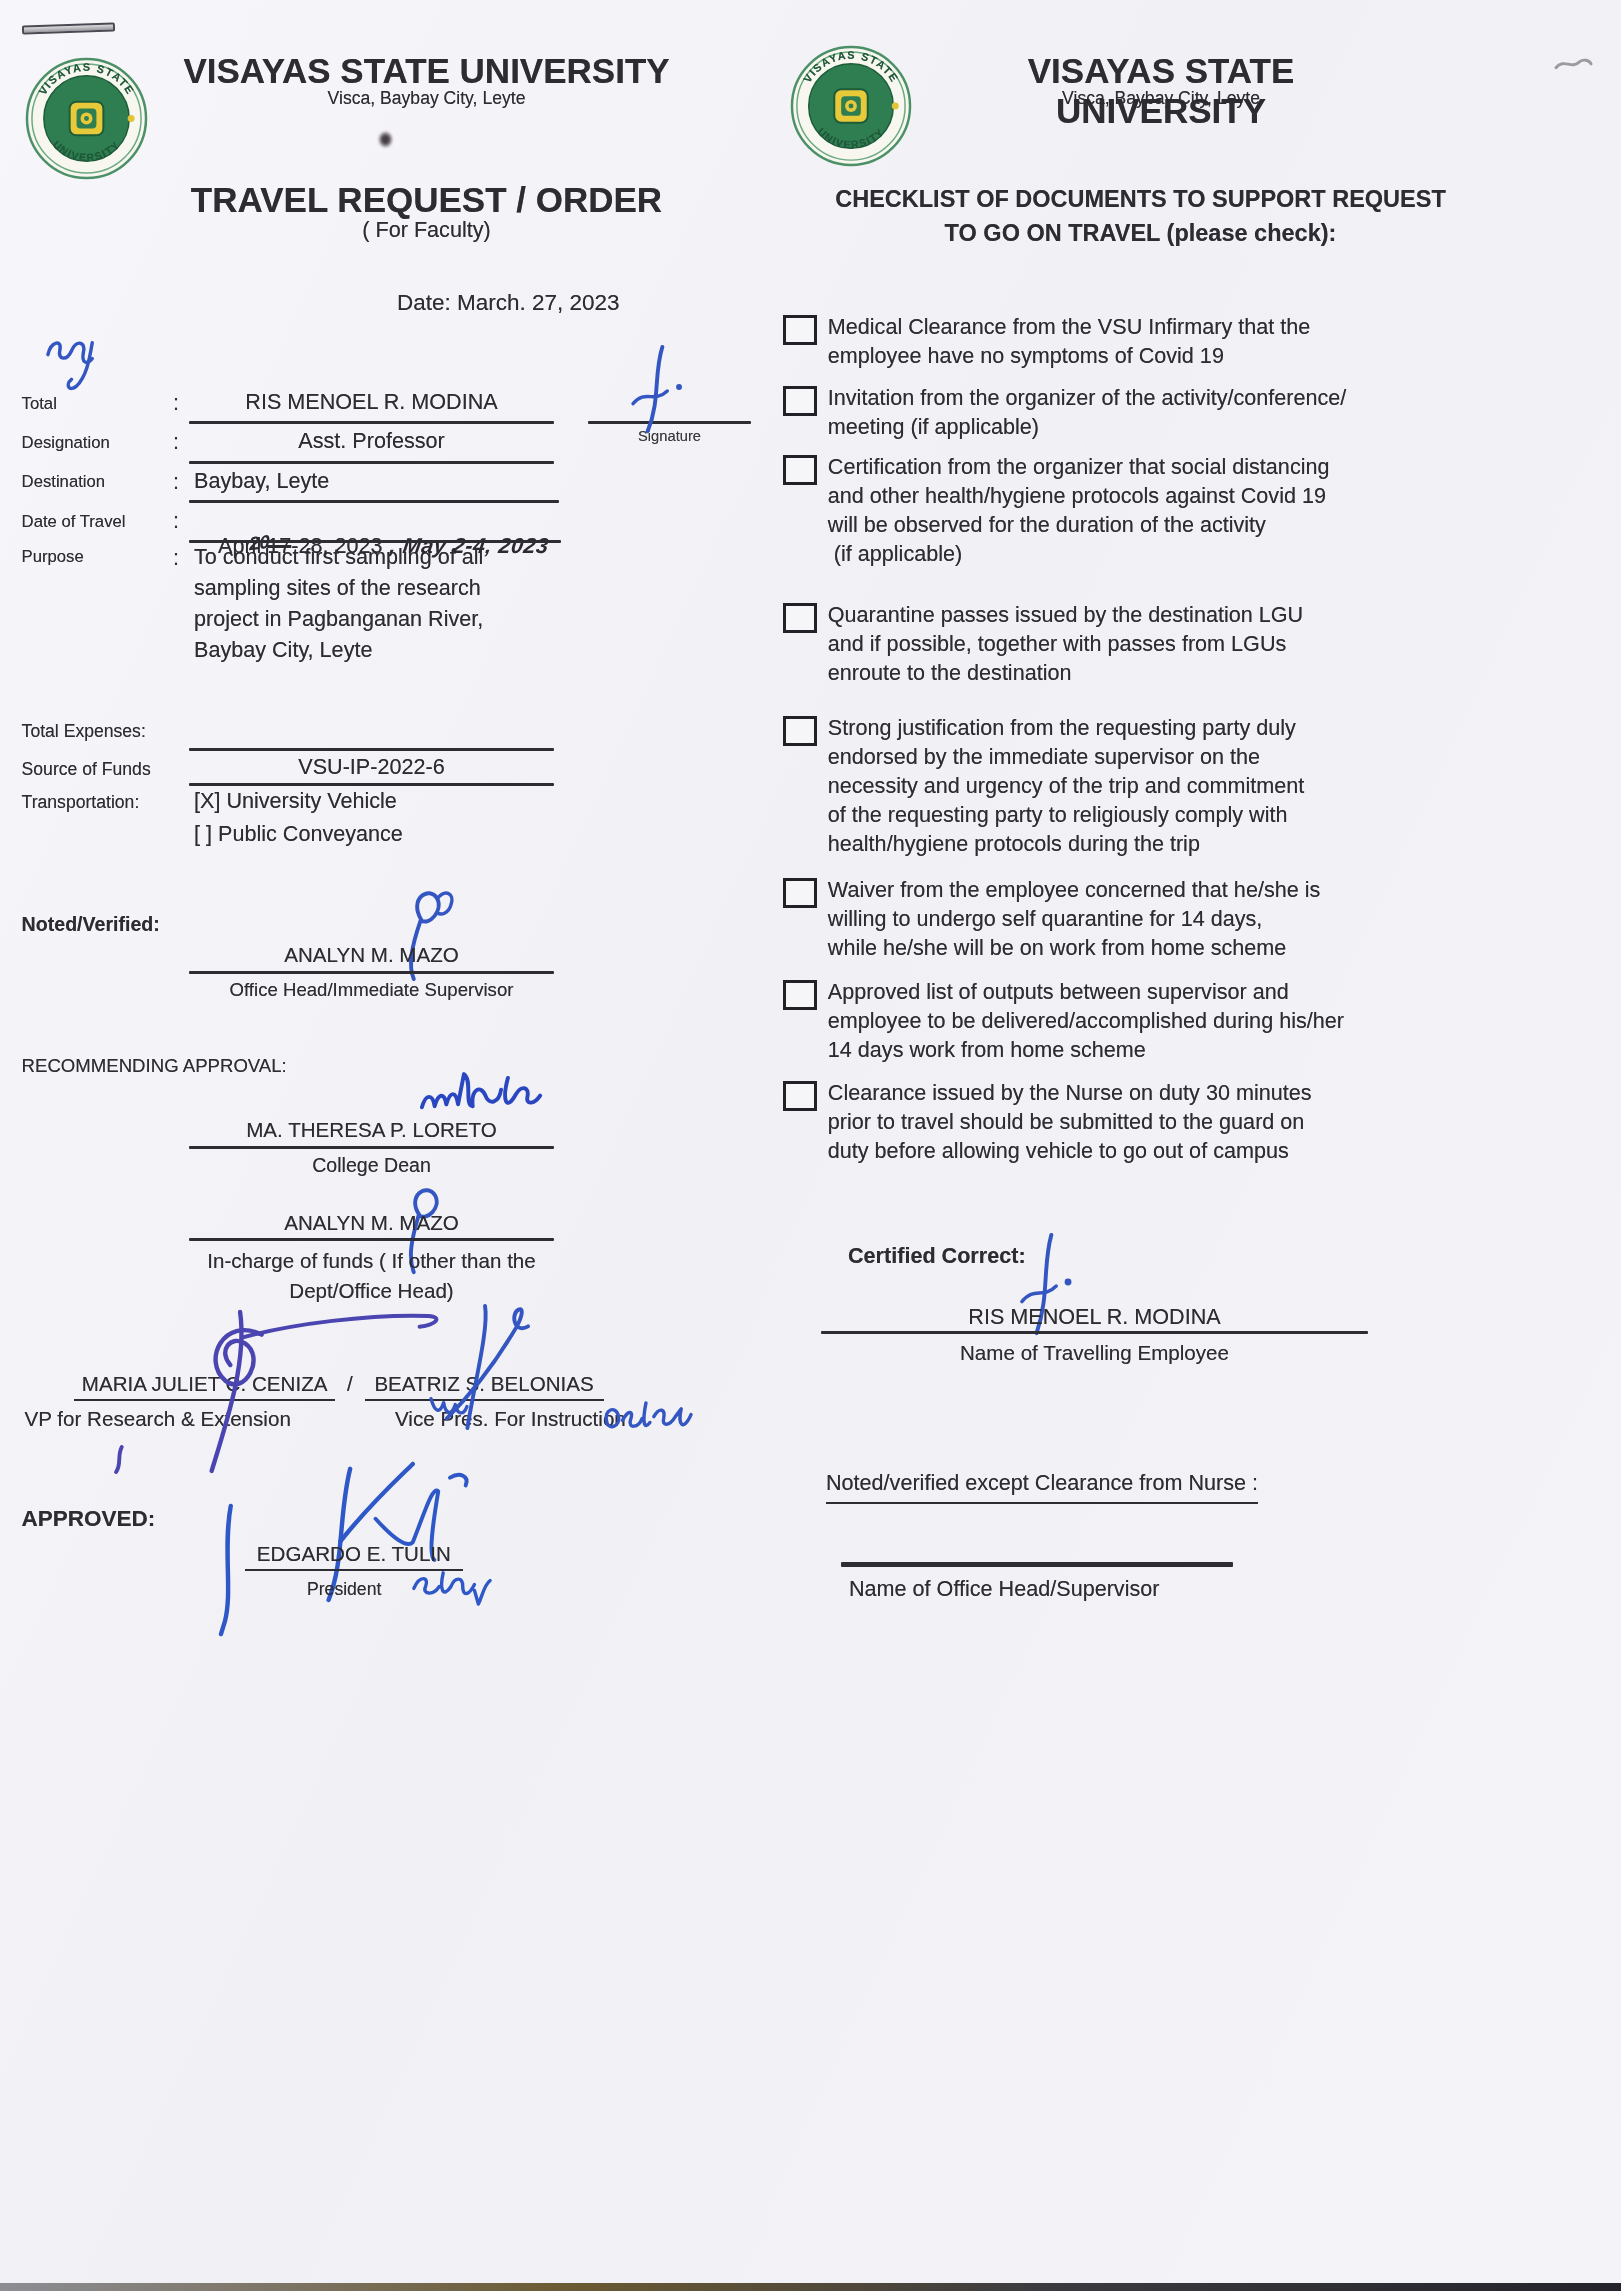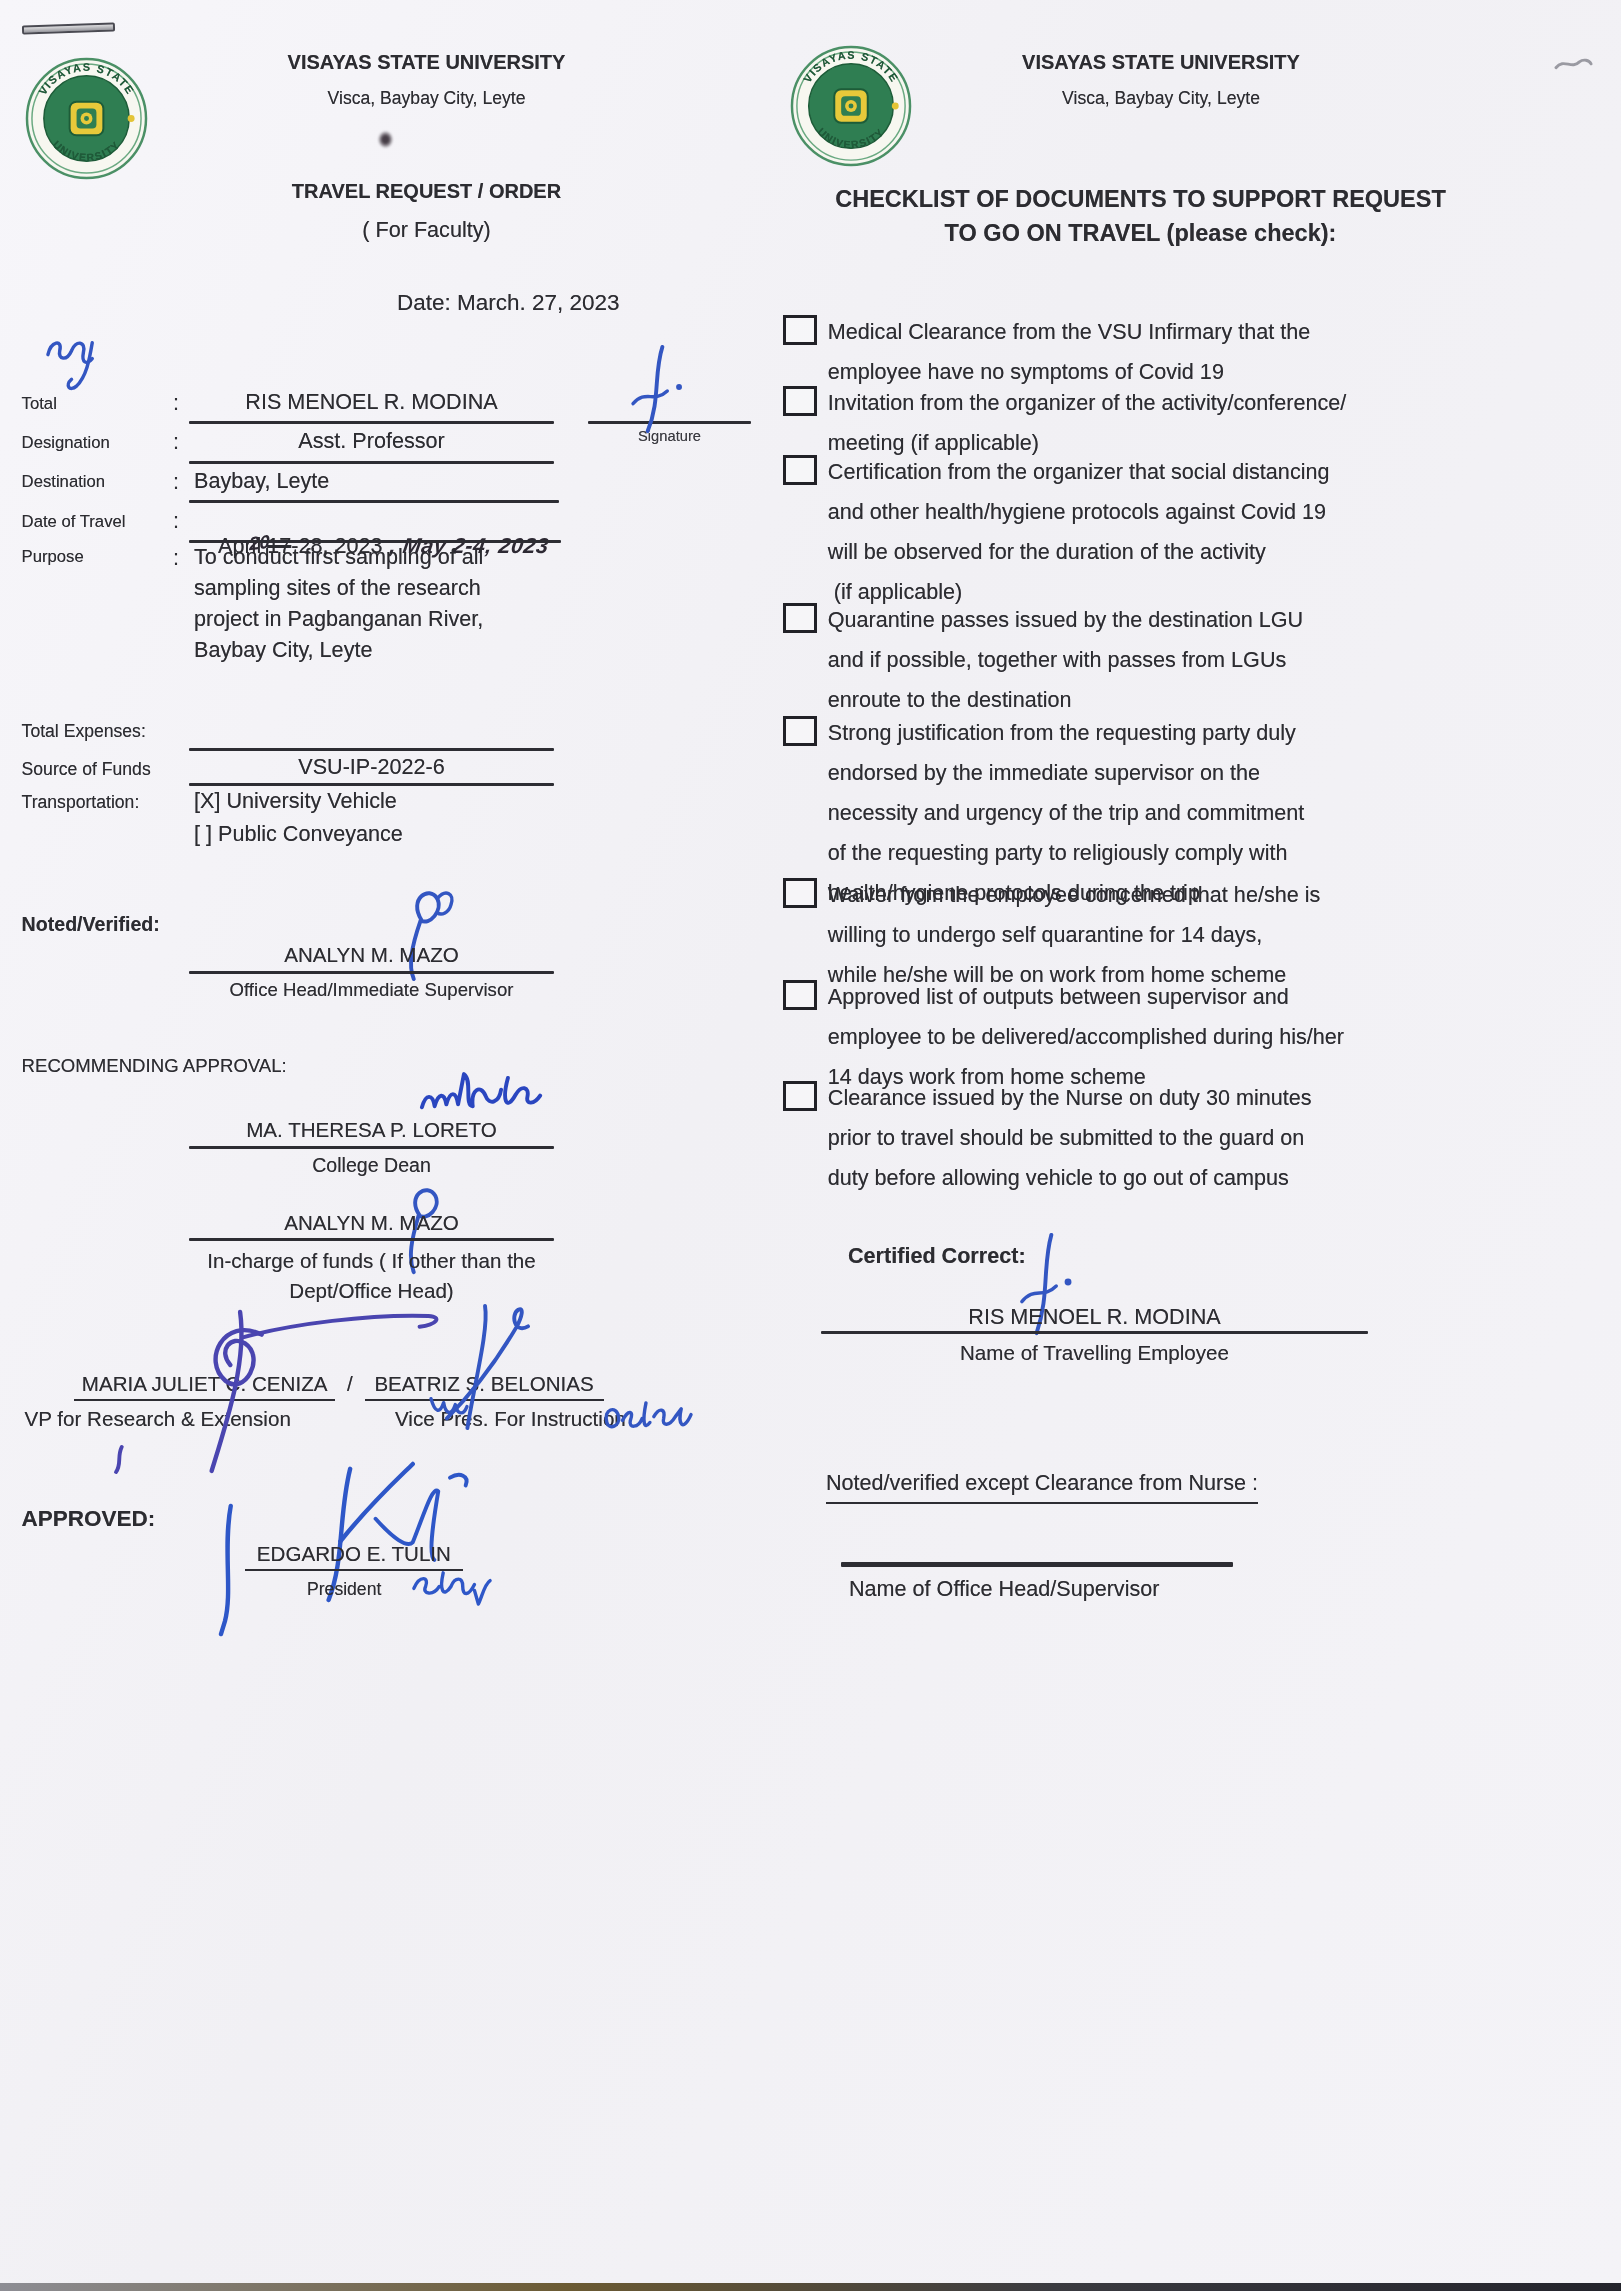--- a/index.html
+++ b/index.html
@@ -6,27 +6,27 @@
   html,body{margin:0;padding:0;background:#9a9aa0}
   .doc{position:relative;width:1621px;height:2292px;margin:0 auto;overflow:hidden;
        background:linear-gradient(115deg,#f7f6fa 0%,#f1f0f4 45%,#f4f3f7 100%);
        font-family:"Liberation Sans","DejaVu Sans",sans-serif;color:#2c2c31;
        text-shadow:0 0 0.5px rgba(44,44,50,.55)}
   .t{position:absolute;white-space:pre-wrap}
   .b{font-weight:bold}
   .ctr{text-align:center}
   .f15{font-size:14.7px}.f17{font-size:16.7px}.f18{font-size:17.6px}.f19{font-size:18.6px}
   .f20{font-size:19.6px}.f21{font-size:20.6px}.f22{font-size:21.6px}.f23{font-size:22.5px}
-  .f24{font-size:23.5px}.f27{font-size:20px}
+  .f24{font-size:23.5px}.f27{font-size:35px}
   .ln{position:absolute;background:#2d2d33;height:2.9px;border-radius:1px}
   .hw{font-style:italic;font-weight:600;color:#2d2933;transform:skewX(-8deg);display:inline-block;text-shadow:none}
   .strike{text-decoration:line-through;text-decoration-thickness:2.5px}
   .chk-item{position:absolute;left:783px;display:flex;width:745px}
   .cbx{flex:0 0 auto;width:34px;height:30px;border:3.9px solid #212127;margin:2.9px 10.8px 0 0;background:rgba(255,255,255,.35)}
-  .chk-text{font-size:21.6px;line-height:40px;white-space:pre-wrap}
+  .chk-text{font-size:21.6px;line-height:29px;white-space:pre-wrap}
   .sig{position:absolute;overflow:visible}
   .sig path{fill:none;stroke-linecap:round;stroke-linejoin:round}
   .underlined{display:inline-block;border-bottom:2.9px solid #2d2d33;padding-bottom:6px}
   .smudge{position:absolute;border-radius:50%;filter:blur(1px)}
   .seal-ring-text{font-size:11px;font-weight:bold;fill:#1d5c38;letter-spacing:1.5px}
 </style>
 </head>
 <body>
 
 <div class="doc">

